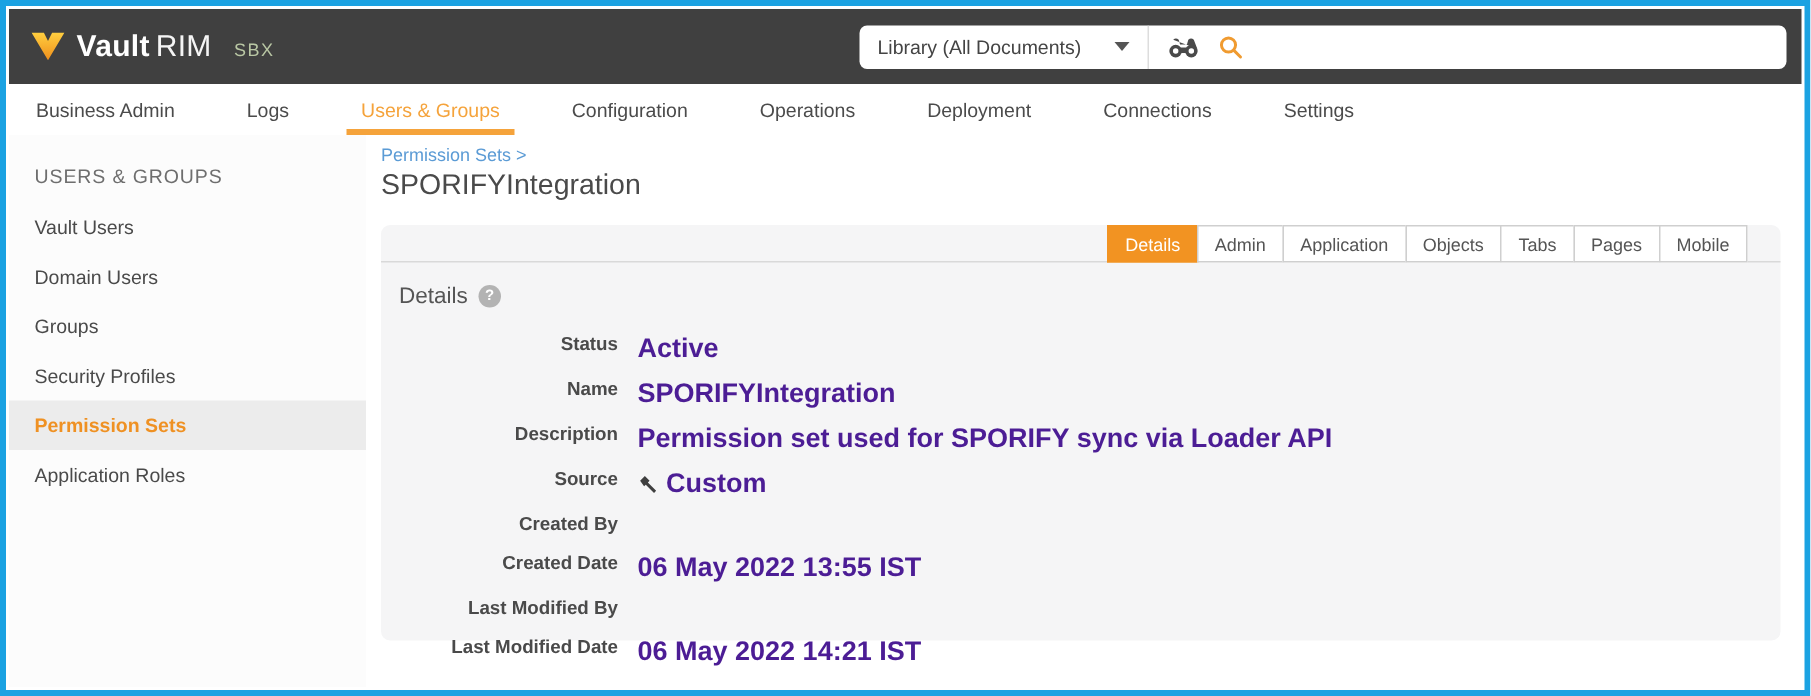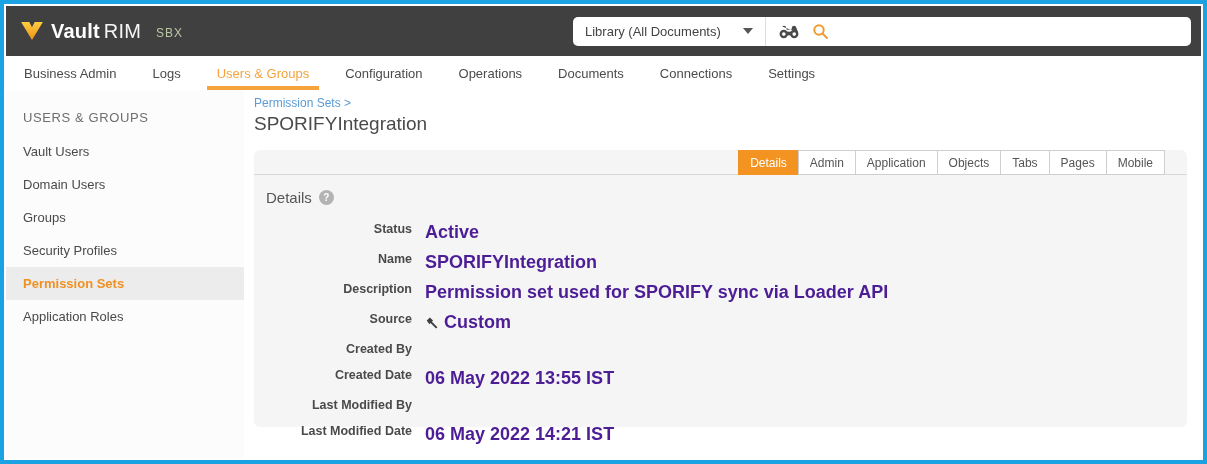--- a/index.html
+++ b/index.html
@@ -30,21 +30,21 @@
   .library-select .lbl { font-size:13px; color:#444; }
   .caret-down { width:0; height:0; border-left:5px solid transparent; border-right:5px solid transparent; border-top:6px solid #555; }
   .search-input {
     flex:1; border:none; outline:none; font-size:13px; color:#333; padding:0 12px;
     font-family:"Liberation Sans", sans-serif;
   }
   .search-input::placeholder { color:#9b9b9b; }
   .search-icons { display:flex; align-items:center; gap:12px; padding:0 12px; }
   .icon-btn { display:flex; align-items:center; cursor:pointer; background:none; border:none; padding:0; }
   
-  .navbar { height:34px; display:flex; align-items:center; gap:36px; padding:0 18px; background:#fff; }
+  .navbar { height:34px; display:flex; align-items:center; gap:48px; padding:0 18px; background:#fff; }
   .nav-item { font-size:13px; color:#4b4b4b; cursor:pointer; position:relative; height:100%; display:flex; align-items:center; white-space:nowrap; }
   .nav-item.active { color:#f5a33b; }
   .nav-item.active::after {
     content:""; position:absolute; left:-10px; right:-10px; bottom:0; height:4px; background:#f5a33b;
   }
   
   .main { display:flex; height:368px; }
   .sidebar { width:238px; background:#fcfcfc; padding-top:8px; flex-shrink:0; }
   .sidebar-heading { font-size:13px; color:#6e6e6e; letter-spacing:.6px; padding:12px 17px 10px; }
   .side-item { font-size:13px; color:#4a4a4a; padding:9px 17px; cursor:pointer; }
@@ -123,21 +123,21 @@
       </div>
     </div>
   </div>
 
   <div class="navbar">
     <div class="nav-item">Business Admin</div>
     <div class="nav-item">Logs</div>
     <div class="nav-item active">Users &amp; Groups</div>
     <div class="nav-item">Configuration</div>
     <div class="nav-item">Operations</div>
-    <div class="nav-item">Documents</div>
+    <div class="nav-item">Deployment</div>
     <div class="nav-item">Connections</div>
     <div class="nav-item">Settings</div>
   </div>
 
   <div class="main">
 
     <div class="sidebar">
       <div class="sidebar-heading">USERS &amp; GROUPS</div>
       <div class="side-item">Vault Users</div>
       <div class="side-item">Domain Users</div>

